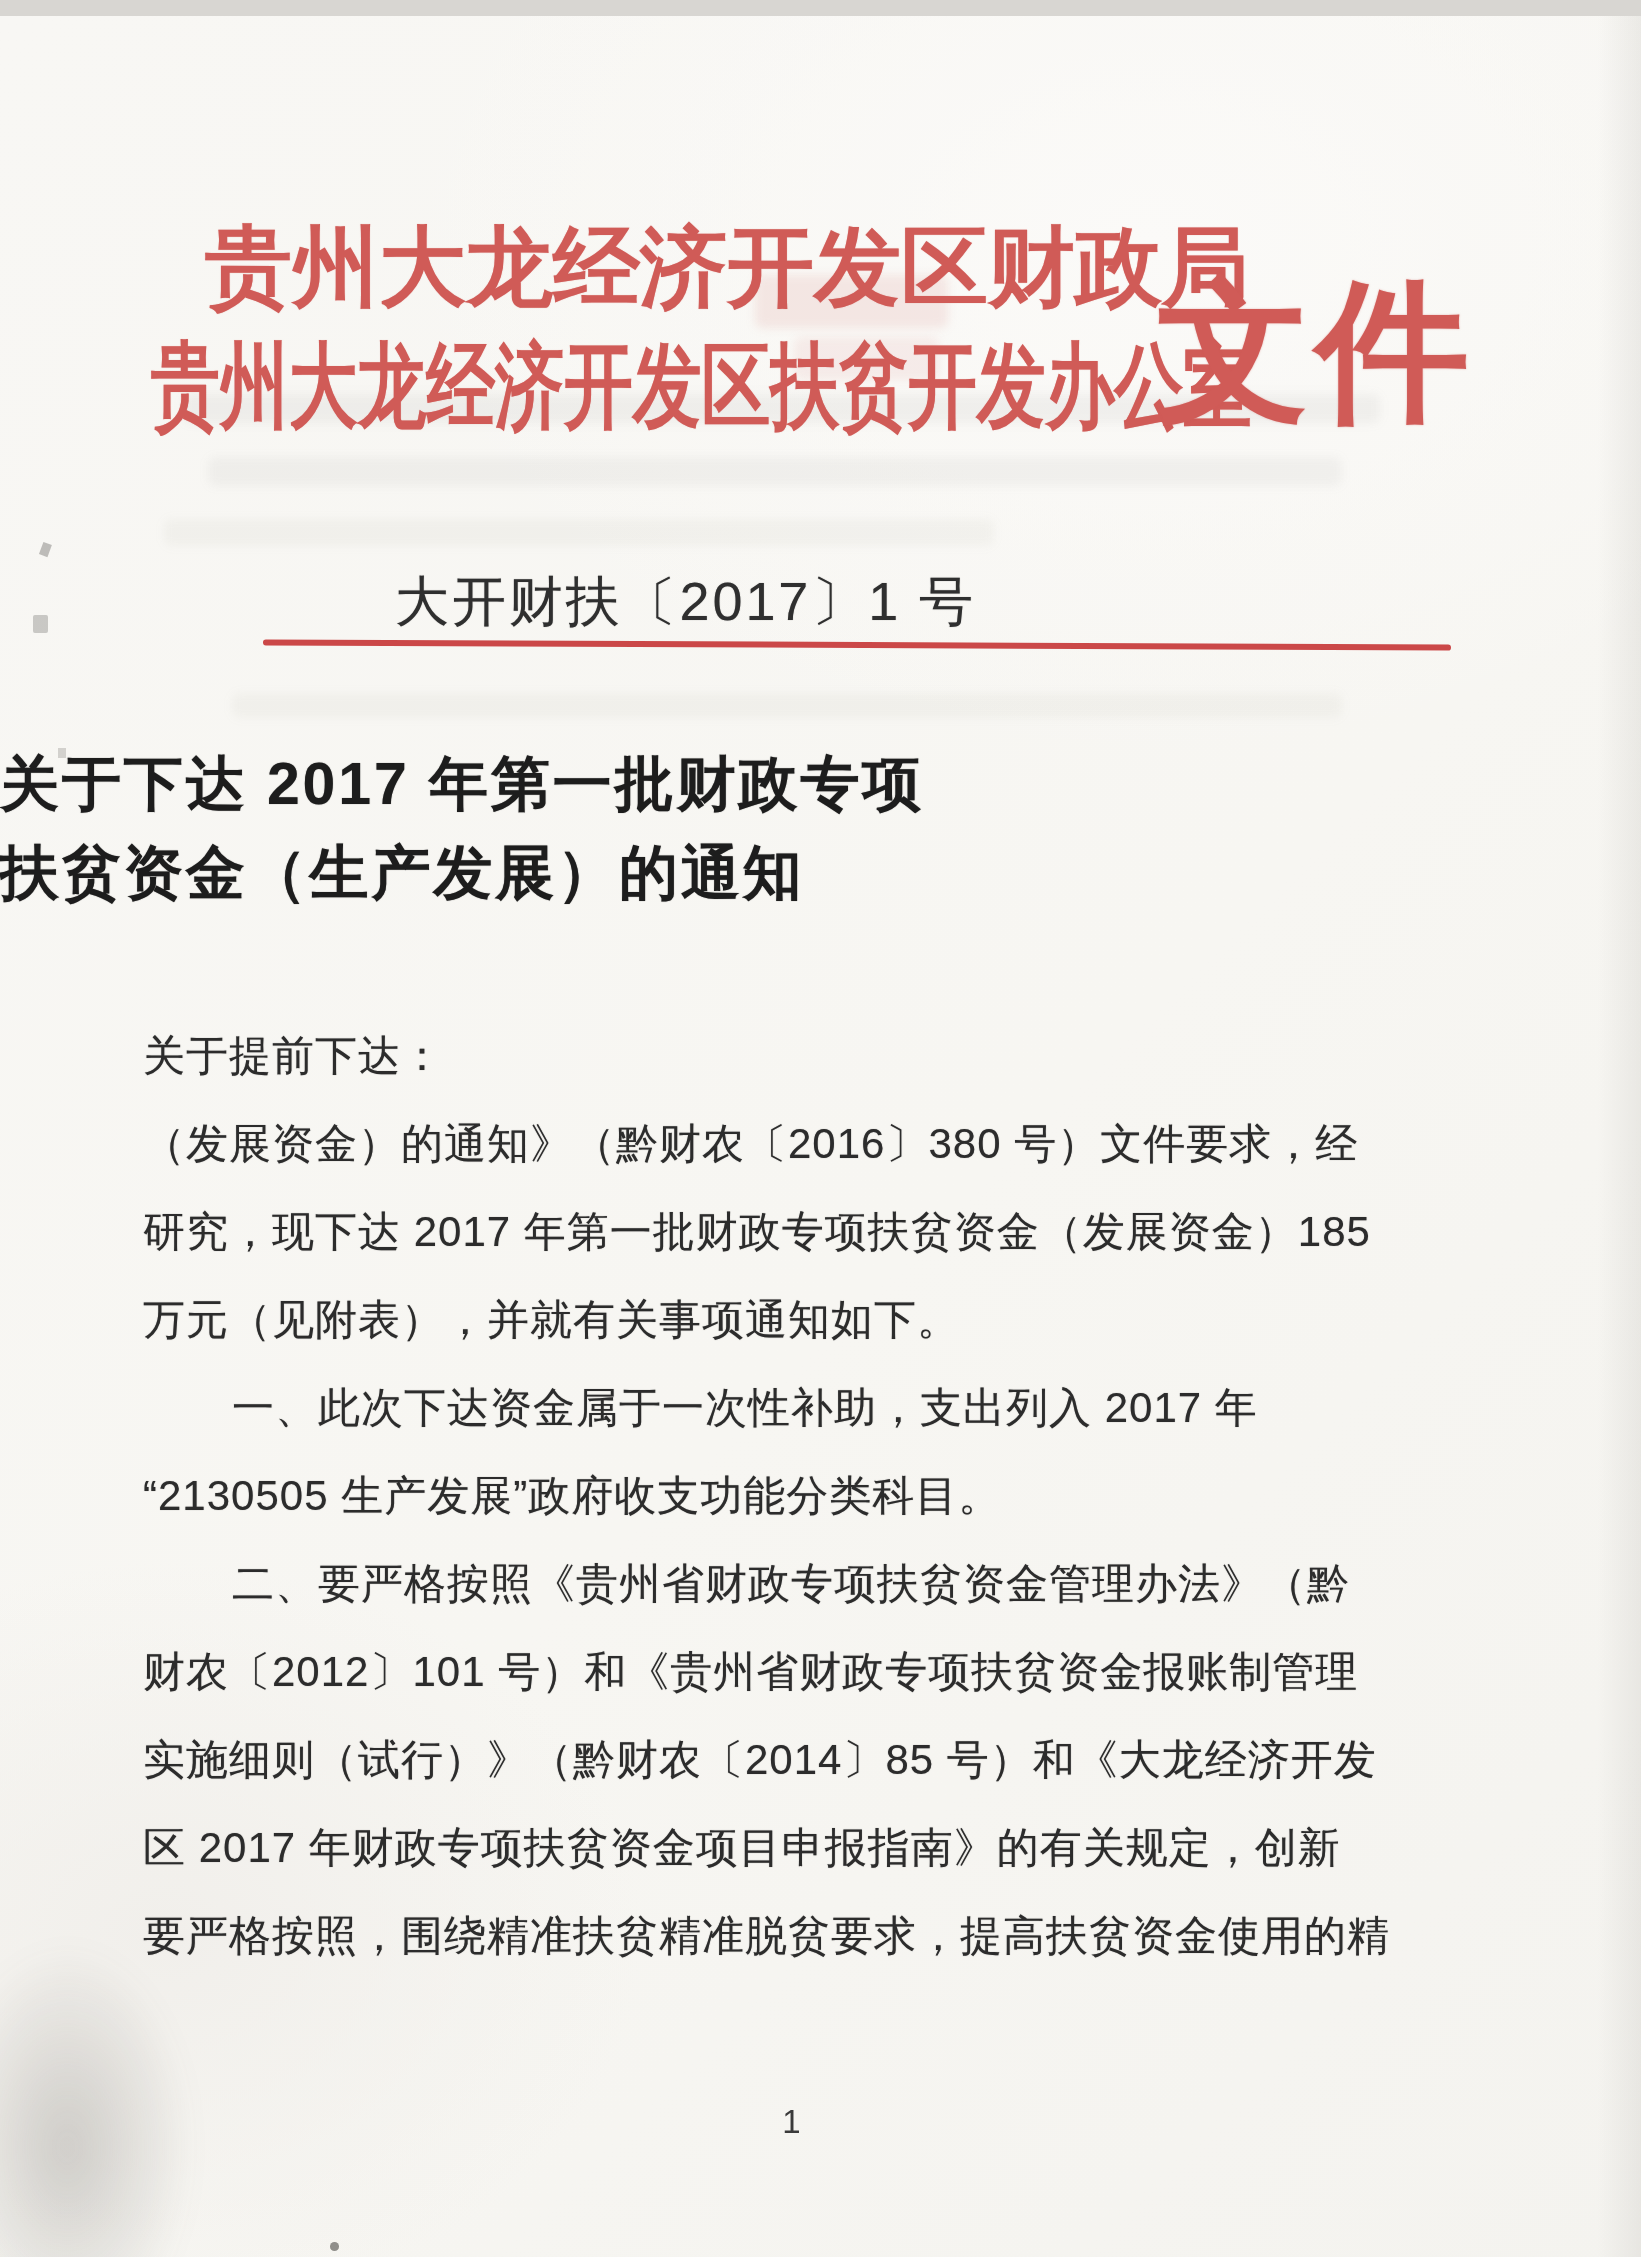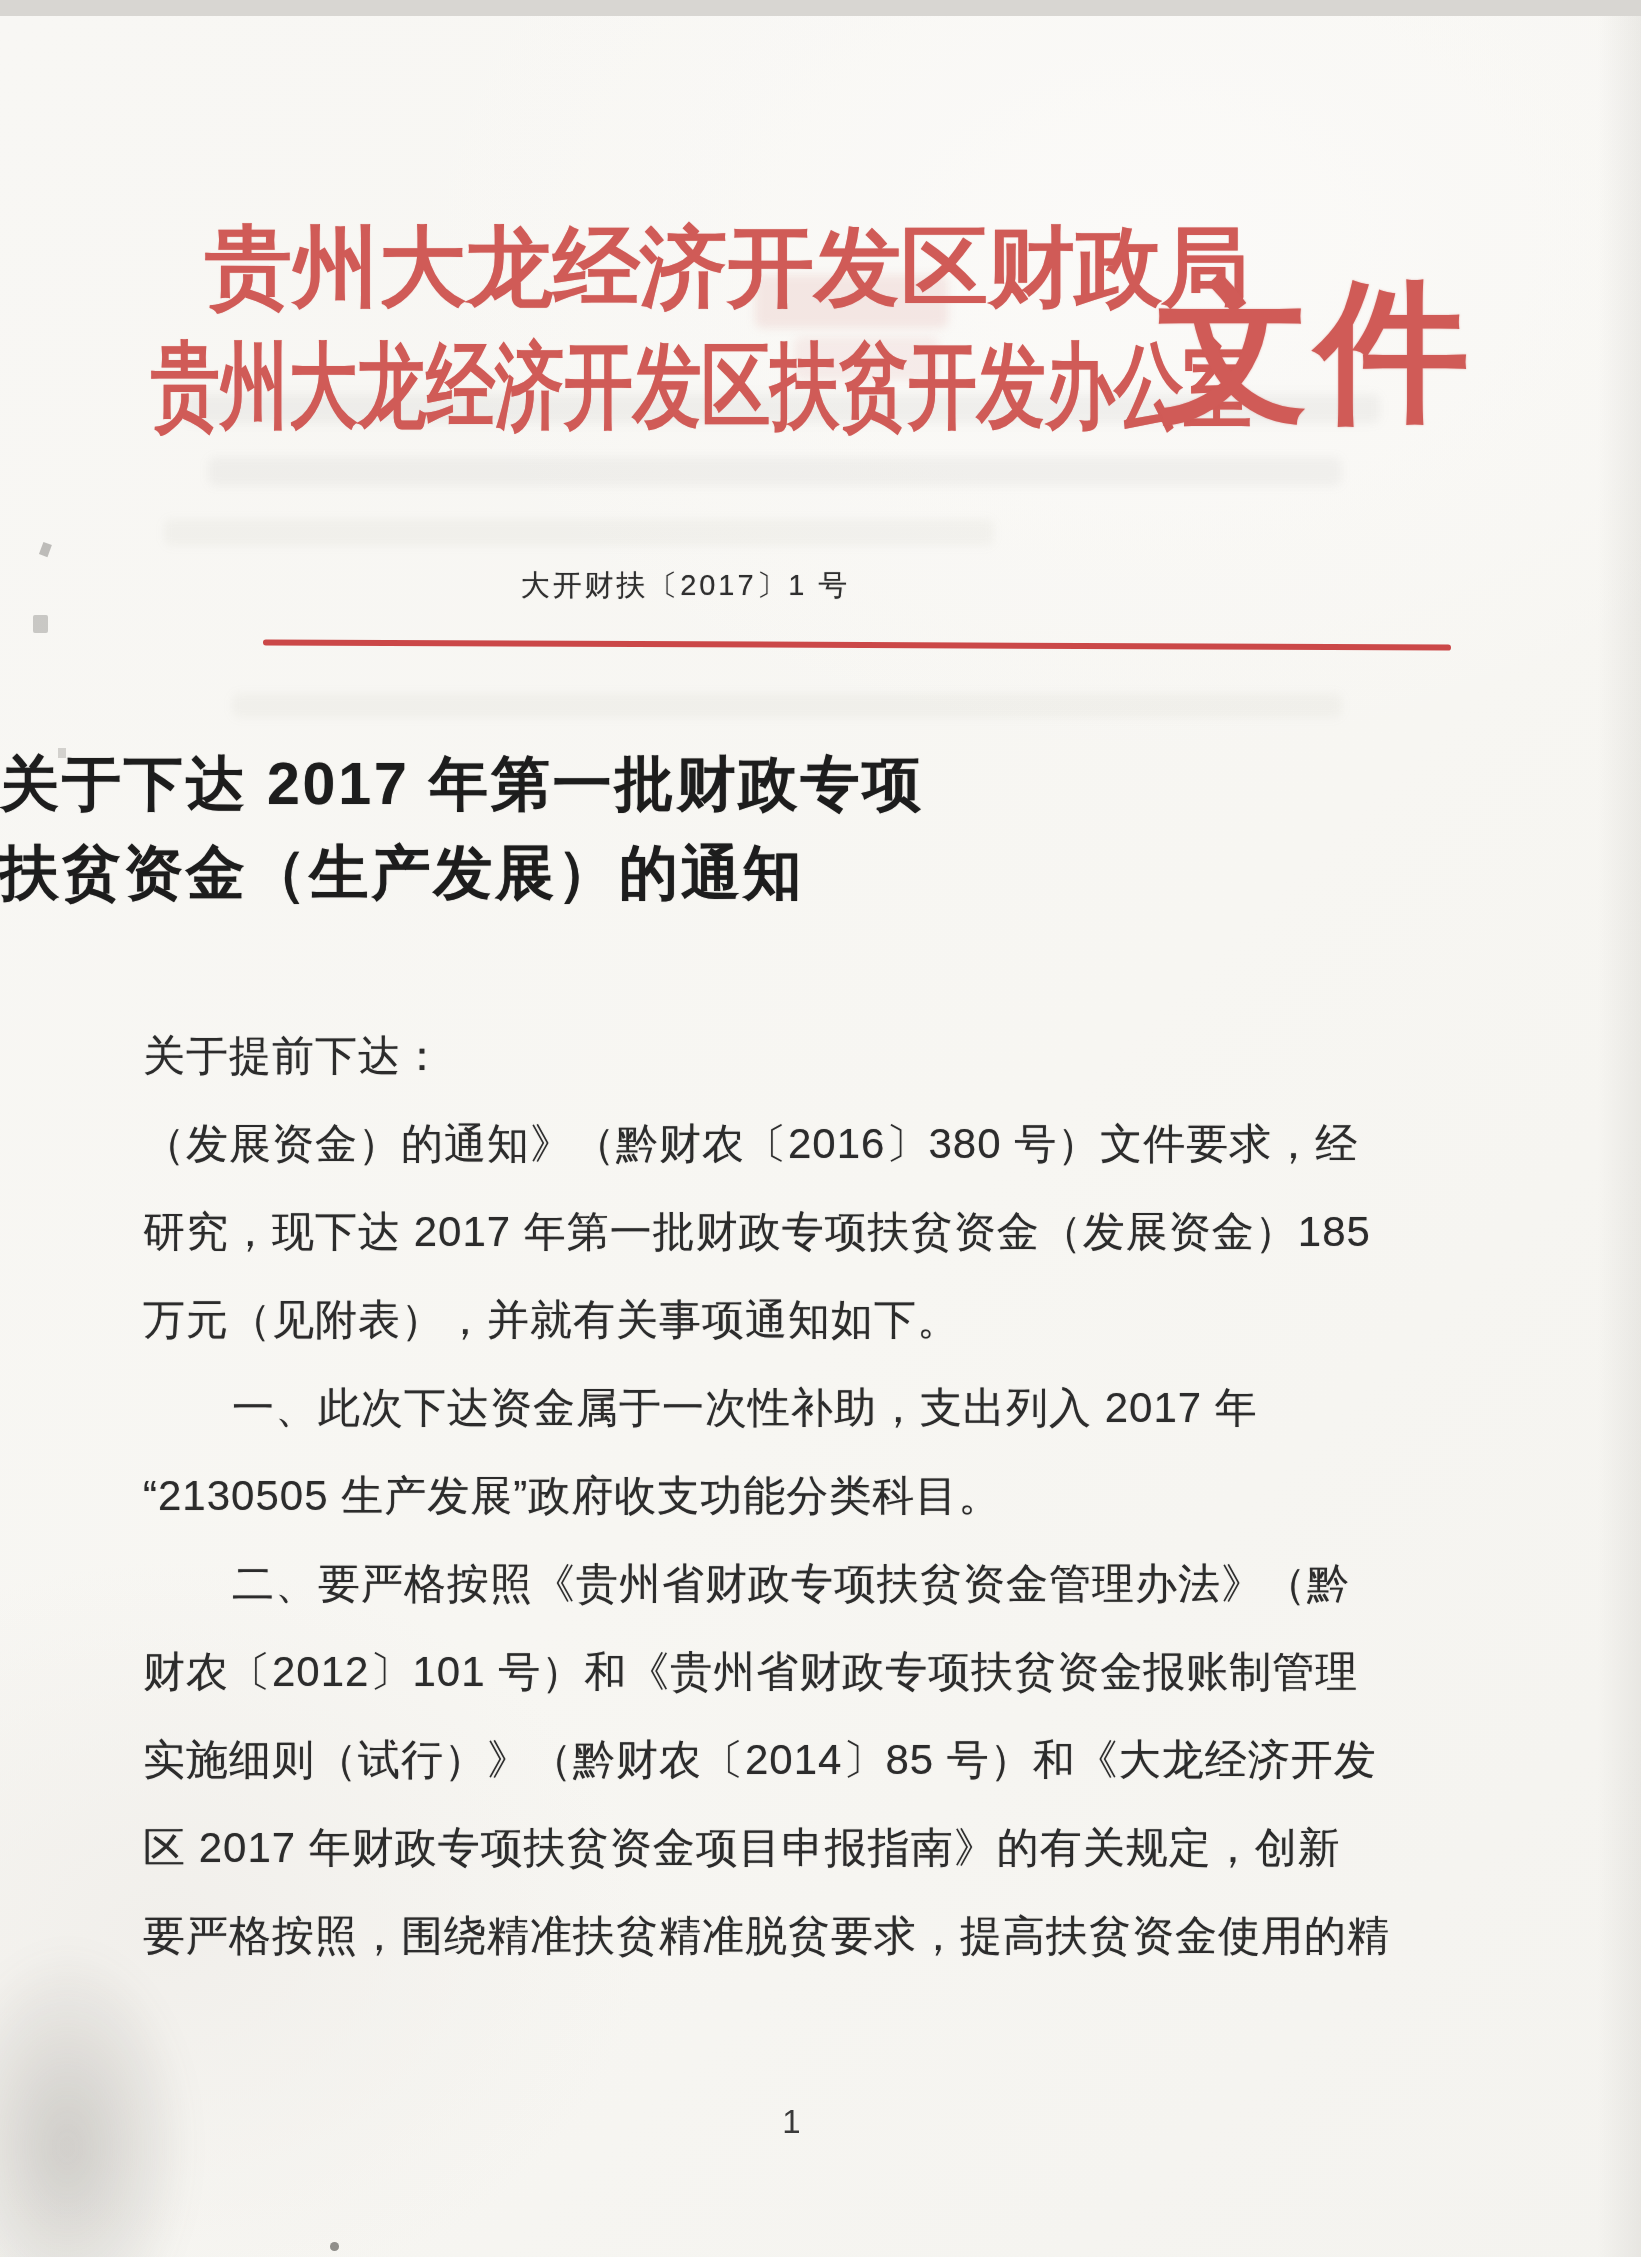--- a/index.html
+++ b/index.html
@@ -38,21 +38,21 @@
     text-shadow:0 0 1px rgba(208,91,87,.55);
   }
   .doctype {
     position:absolute; left:1157px; top:234px;
     font-size:153px; font-weight:bold; color:var(--header-red,#d05b57);
     letter-spacing:5.8px; white-space:nowrap;
     text-shadow:0 0 1.9px rgba(208,91,87,.5);
   }
   .docnum {
     position:absolute; left:0; top:550px; width:1371px; text-align:center;
-    font-size:29px; color:#2f2f2f; letter-spacing:2.9px; white-space:nowrap;
+    font-size:54px; color:#2f2f2f; letter-spacing:2.9px; white-space:nowrap;
     text-shadow:0 0 1px rgba(47,47,47,.5);
   }
   .rule {
     position:absolute; left:263px; top:626px; width:1188px; height:5.8px;
     background:var(--rule-red,#cb4848); transform:rotate(.25deg);
     border-radius:2.9px;
   }
 
   .title {
     position:absolute; left:0; top:724px; width:1545px; text-align:left;

